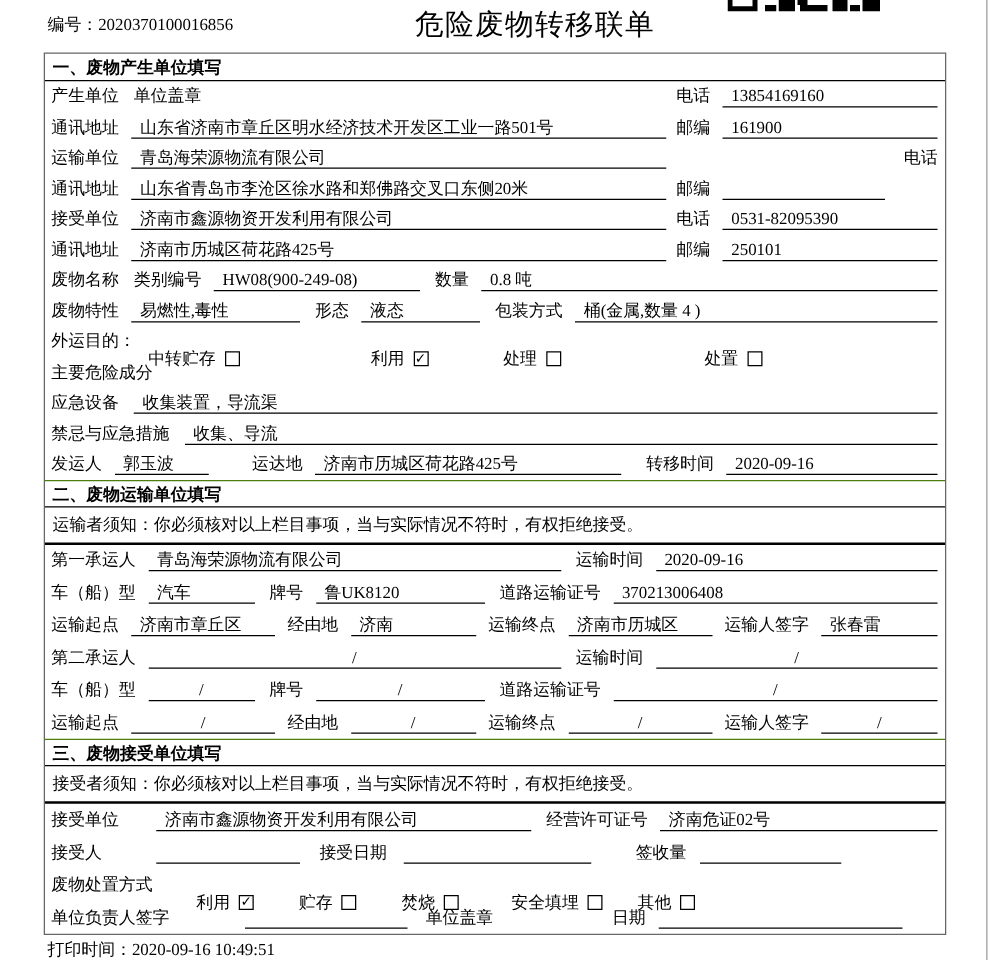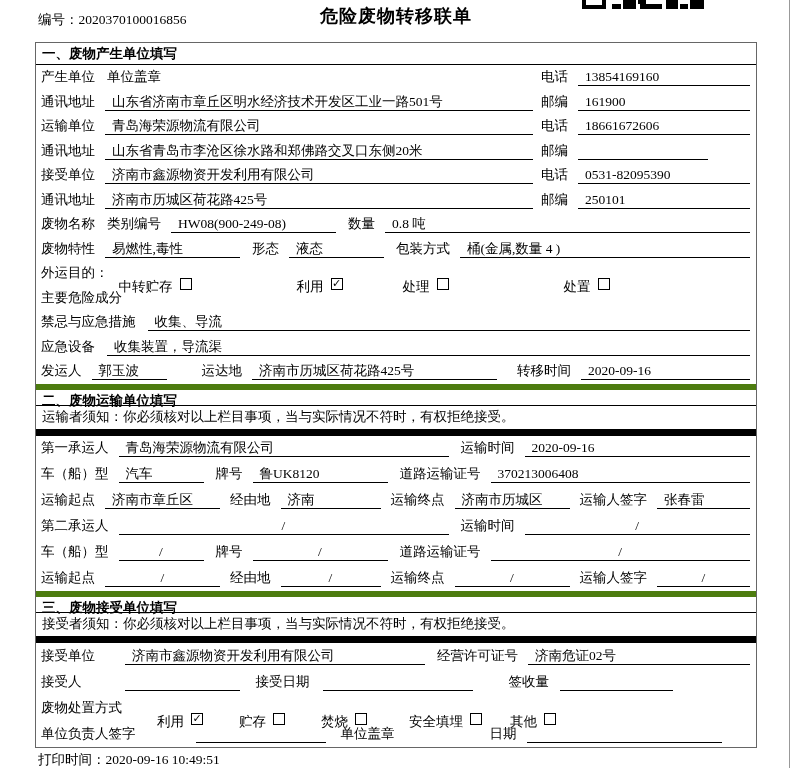--- a/index.html
+++ b/index.html
@@ -2,33 +2,33 @@
 <html><head>
 <meta charset="utf-8">
 <style>
   * { margin:0; padding:0; box-sizing:border-box; }
   html,body { width:796px; height:768px; background:#fff; overflow:hidden; }
   body { font-family:"Liberation Serif","DejaVu Serif",serif; font-size:13.5px; color:#000; position:relative; }
   .page-edge { position:absolute; top:0; left:789px; width:0; height:768px; border-left:1px solid #999; }
   .qr-frag { position:absolute; left:582px; top:0; }
   .hdr { position:relative; height:42px; }
   .serial { position:absolute; left:38px; top:11px; white-space:nowrap; }
-  .doc-title { position:absolute; left:320px; top:4px; font-family:"Liberation Sans","DejaVu Sans",sans-serif; font-weight:bold; font-size:18px; letter-spacing:1px; white-space:nowrap; }
+  .doc-title { position:absolute; left:332px; top:4px; font-family:"Liberation Sans","DejaVu Sans",sans-serif; font-weight:normal; font-size:23px; letter-spacing:1px; white-space:nowrap; }
   .sheet { position:absolute; left:35px; top:42px; width:722px; border:1px solid #666; background:#fff; }
   .sec-h { height:22px; line-height:21px; padding-left:6px; font-family:Liberation Serif, serif; font-weight:bold; font-size:13.5px; border-bottom:1px solid #000; }
-  .sec-h.bt { border-top:6px solid #4d7c0f; }
-  .note { height:30px; display:flex; align-items:center; padding-left:6px; border-bottom:7px solid #000000;text-align:right; }
+  .sec-h.bt { border-top:1px solid #4d7c0f; }
+  .note { height:30px; display:flex; align-items:center; padding-left:6px; border-bottom:2px solid #000000;text-align:right; }
   .row { display:flex; align-items:center; padding:0 6px 0 5px; }
   .r1 { height:24.5px; } .r2 { height:25.9px; } .r3 { height:26px; }
   .lbl { white-space:nowrap; flex:none; }
   .u { border-bottom:1px solid #000; white-space:nowrap; flex:none; height:18px; line-height:18px; padding-left:7px; overflow:hidden; }
   .u.fx { flex:1; }
   .u.ctr { text-align:center; padding-left:0; }
   .sp { flex:1; } .g10{margin-left:10px;} .g12{margin-left:12px;}
-  .opt { display:inline-flex; align-items:flex-start; white-space:nowrap; flex:none;margin-top:28px; }
+  .opt { display:inline-flex; align-items:center; white-space:nowrap; flex:none;margin-top:28px; }
   .cb { display:inline-block; width:12px; height:12px; border:1.5px solid #000; margin-left:7px; font-size:11px; line-height:10px; text-align:center; font-family:"DejaVu Sans",sans-serif; }
   .foot { position:absolute; left:38px; top:751px; white-space:nowrap; }
 </style>
 </head>
 <body>
 
 <div class="page-edge"></div>
 
 <svg class="qr-frag" width="122" height="10">
   <rect x="0" y="0" width="24" height="9" fill="#000"></rect>
@@ -65,21 +65,20 @@
     <span class="sp"></span>
     <span class="lbl">邮编</span>
     <span class="u g10" style="width:172px">161900</span>
   </div>
 
   <div class="row r1">
     <span class="lbl">运输单位</span>
     <span class="u g10" style="width:428px">青岛海荣源物流有限公司</span>
     <span class="sp"></span>
     <span class="lbl">电话</span>
-    <span class="u g10" style="width:172px">18661672606</span>
   </div>
 
   <div class="row r1">
     <span class="lbl">通讯地址</span>
     <span class="u g10" style="width:428px">山东省青岛市李沧区徐水路和郑佛路交叉口东侧20米</span>
     <span class="sp"></span>
     <span class="lbl">邮编</span>
     <span class="u g10" style="width:130px;margin-right:42px"></span>
   </div>
 
@@ -134,27 +133,27 @@
       <span>处置</span>
       <span class="cb"></span>
     </span>
   </div>
 
   <div class="row r1">
     <span class="lbl">主要危险成分</span>
   </div>
 
   <div class="row r1">
+    <span class="lbl">应急设备</span>
+    <span class="u fx g12">收集装置，导流渠</span>
+  </div>
+
+  <div class="row r1">
     <span class="lbl">禁忌与应急措施</span>
     <span class="u fx g12">收集、导流</span>
-  </div>
-
-  <div class="row r1">
-    <span class="lbl">应急设备</span>
-    <span class="u fx g12">收集装置，导流渠</span>
   </div>
 
   <div class="row r1">
     <span class="lbl">发运人</span>
     <span class="u g10" style="width:75px">郭玉波</span>
     <span class="lbl" style="margin-left:35px">运达地</span>
     <span class="u g10" style="width:245px">济南市历城区荷花路425号</span>
     <span class="lbl" style="margin-left:20px">转移时间</span>
     <span class="u fx g10">2020-09-16</span>
   </div>

